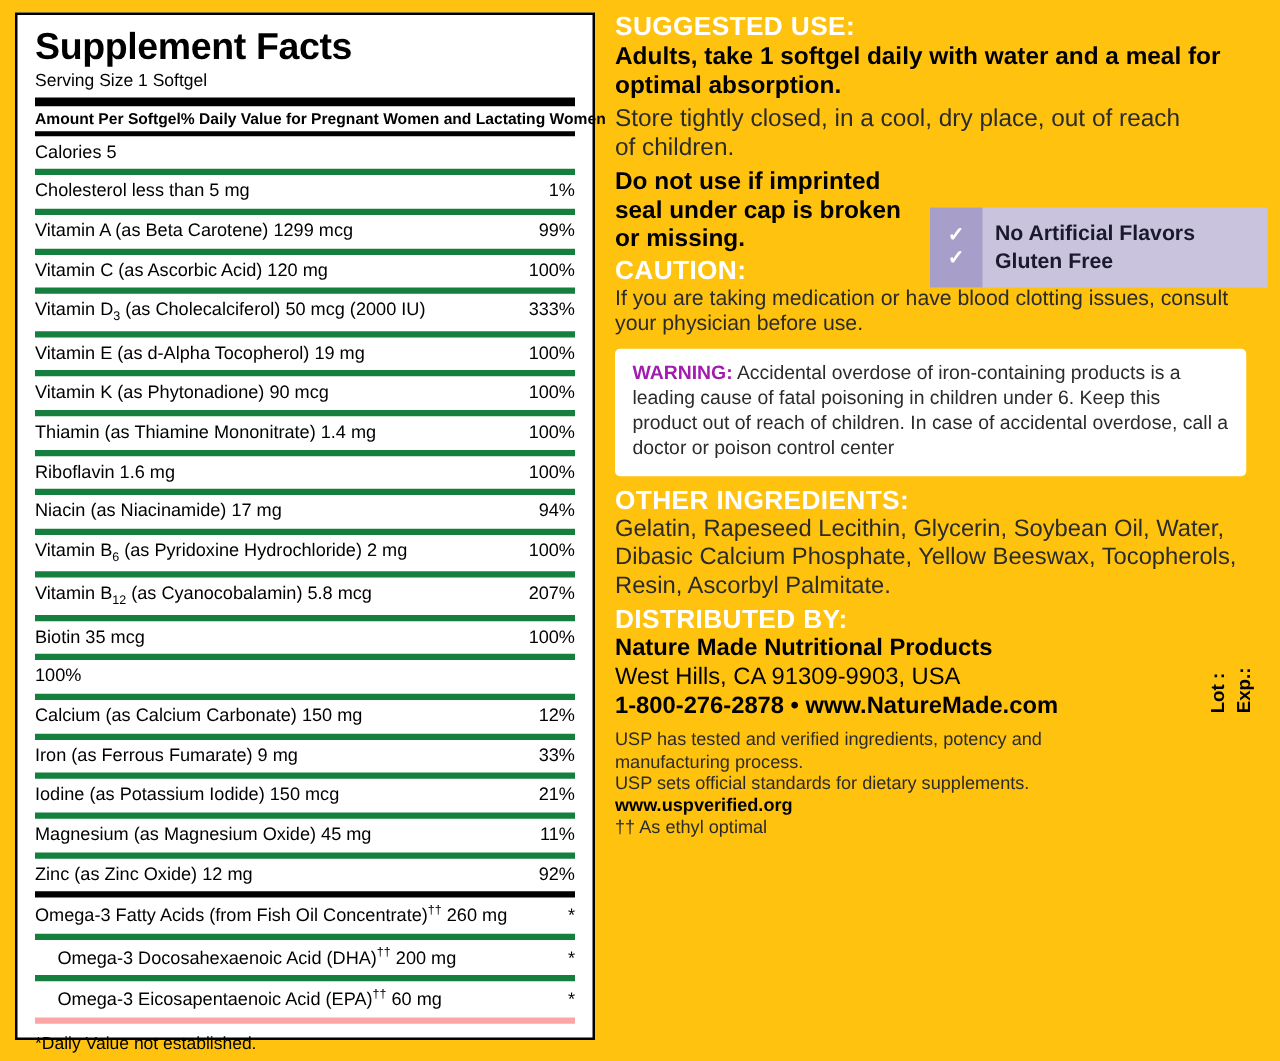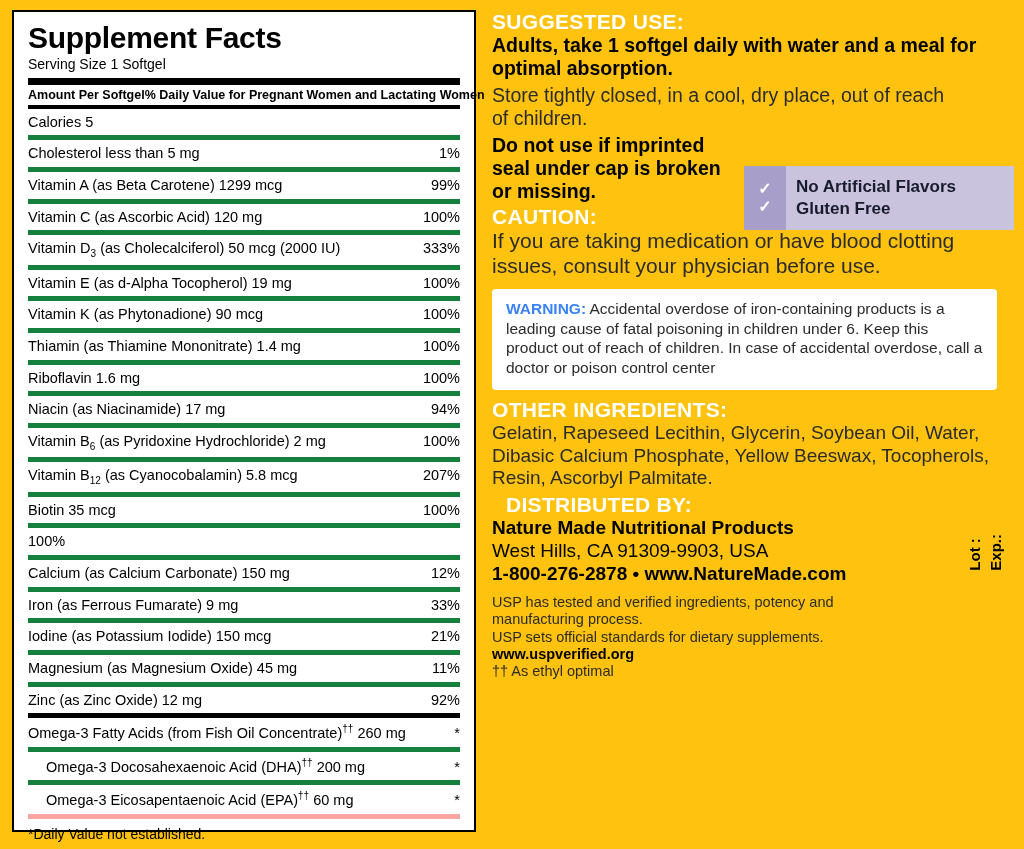--- a/index.html
+++ b/index.html
@@ -151,21 +151,21 @@
   }
   .badge .labels {
     padding-left: 10px;
     font-weight: bold;
     font-size: 17px;
     line-height: 1.3;
     color: #1a1a2e;
   }
 
   .caution-txt {
-    font-size: 21px;
+    font-size: 17px;
     line-height: 1.18;
     color: #2b2b2b;
     width: 500px;
   }
 
   .warning-box {
     border: 2px solid #ffffff;
     background: #ffffff;
     border-radius: 4px;
     padding: 8px 12px 10px 12px;
@@ -173,21 +173,21 @@
     width: 505px;
     box-sizing: border-box;
   }
   .warning-box .wtxt {
     font-size: 15.5px;
     line-height: 1.28;
     color: #2b2b2b;
   }
   .warning-box .wlabel {
     font-weight: bold;
-    color: #3b82f6;
+    color: #a21caf;
   }
 
   .oi-txt {
     font-size: 19px;
     line-height: 1.18;
     color: #2b2b2b;
     width: 500px;
   }
   .dist-bold {
     font-weight: bold;
@@ -355,21 +355,21 @@
     <div class="hdr" style="margin-top:2px;">CAUTION:</div>
     <div class="caution-txt">If you are taking medication or have blood clotting issues, consult your physician before use.</div>
 
     <div class="warning-box">
       <div class="wtxt"><span class="wlabel">WARNING:</span><span> Accidental overdose of iron-containing products is a leading cause of fatal poisoning in children under 6. Keep this product out of reach of children. In case of accidental overdose, call a doctor or poison control center</span></div>
     </div>
 
     <div class="hdr">OTHER INGREDIENTS:</div>
     <div class="oi-txt">Gelatin, Rapeseed Lecithin, Glycerin, Soybean Oil, Water, Dibasic Calcium Phosphate, Yellow Beeswax, Tocopherols, Resin, Ascorbyl Palmitate.</div>
 
-    <div class="hdr" style="margin-top:4px;margin-left:14px;">DISTRIBUTED BY:</div>
+    <div class="hdr" style="margin-top:4px;">DISTRIBUTED BY:</div>
     <div class="dist-bold">Nature Made Nutritional Products</div>
     <div class="dist-bold" style="font-weight:normal;">West Hills, CA 91309-9903, USA</div>
     <div class="dist-bold">1-800-276-2878 • www.NatureMade.com</div>
 
     <div class="usp-txt">
       <div>USP has tested and verified ingredients, potency and manufacturing process.</div>
       <div>USP sets official standards for dietary supplements.</div>
       <div class="usp-link">www.uspverified.org</div>
       <div>†† As ethyl optimal</div>
     </div>

